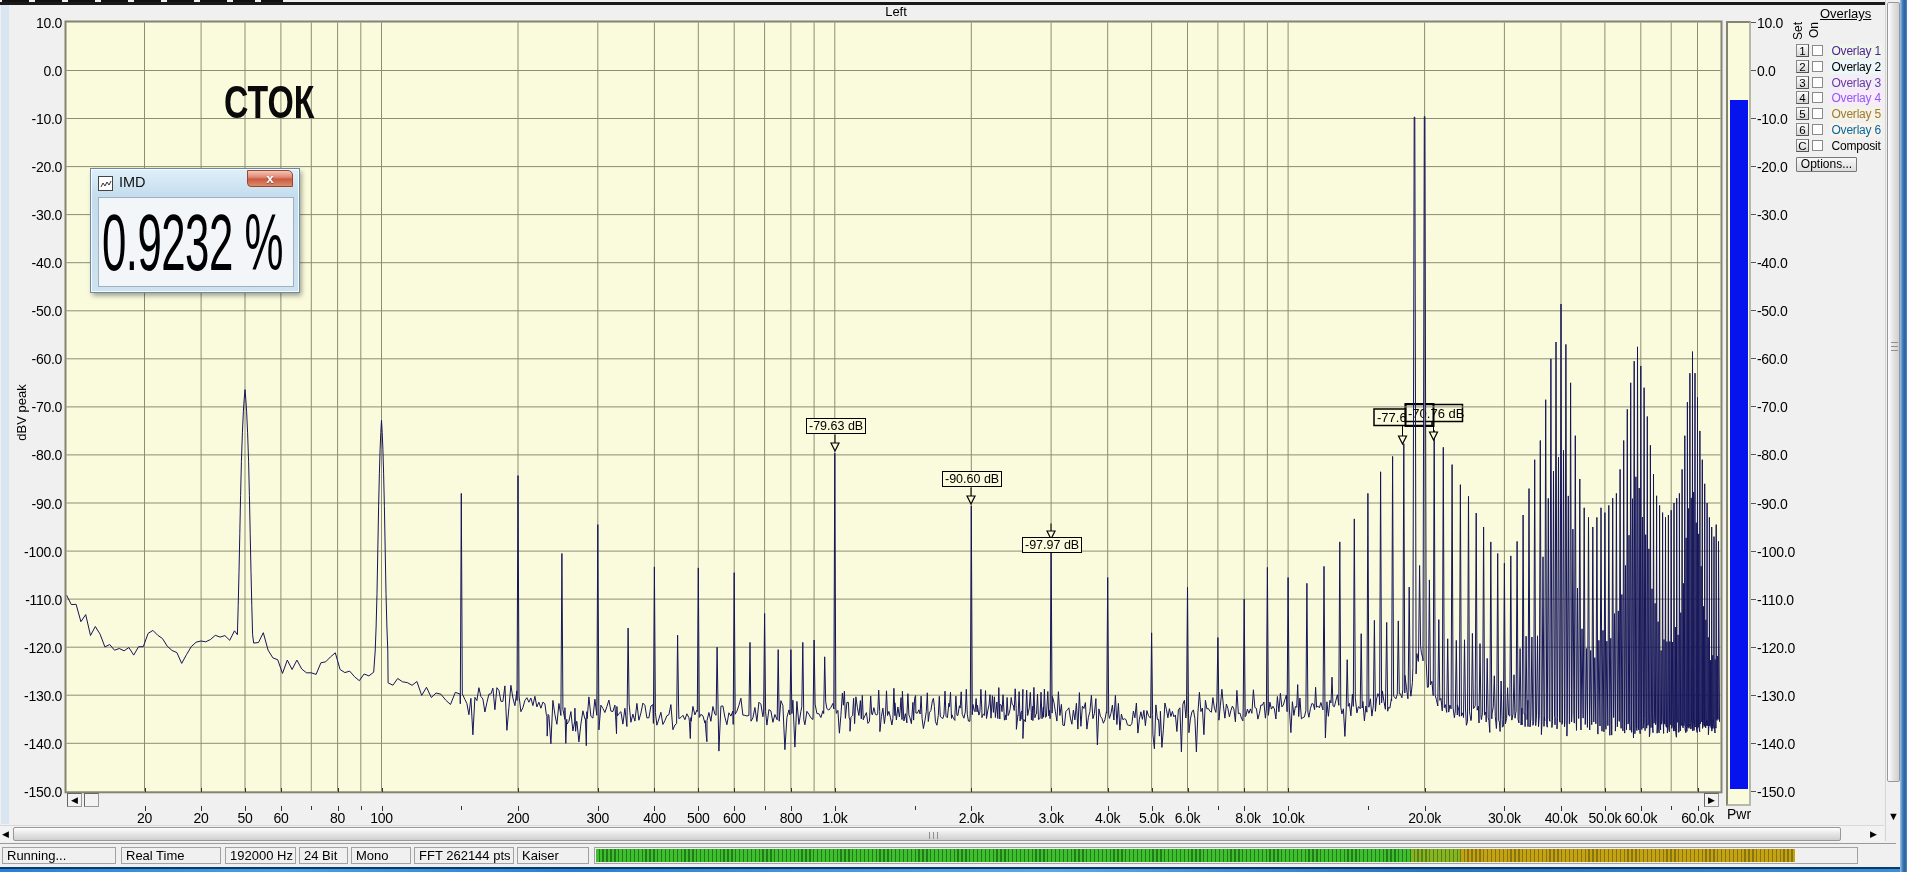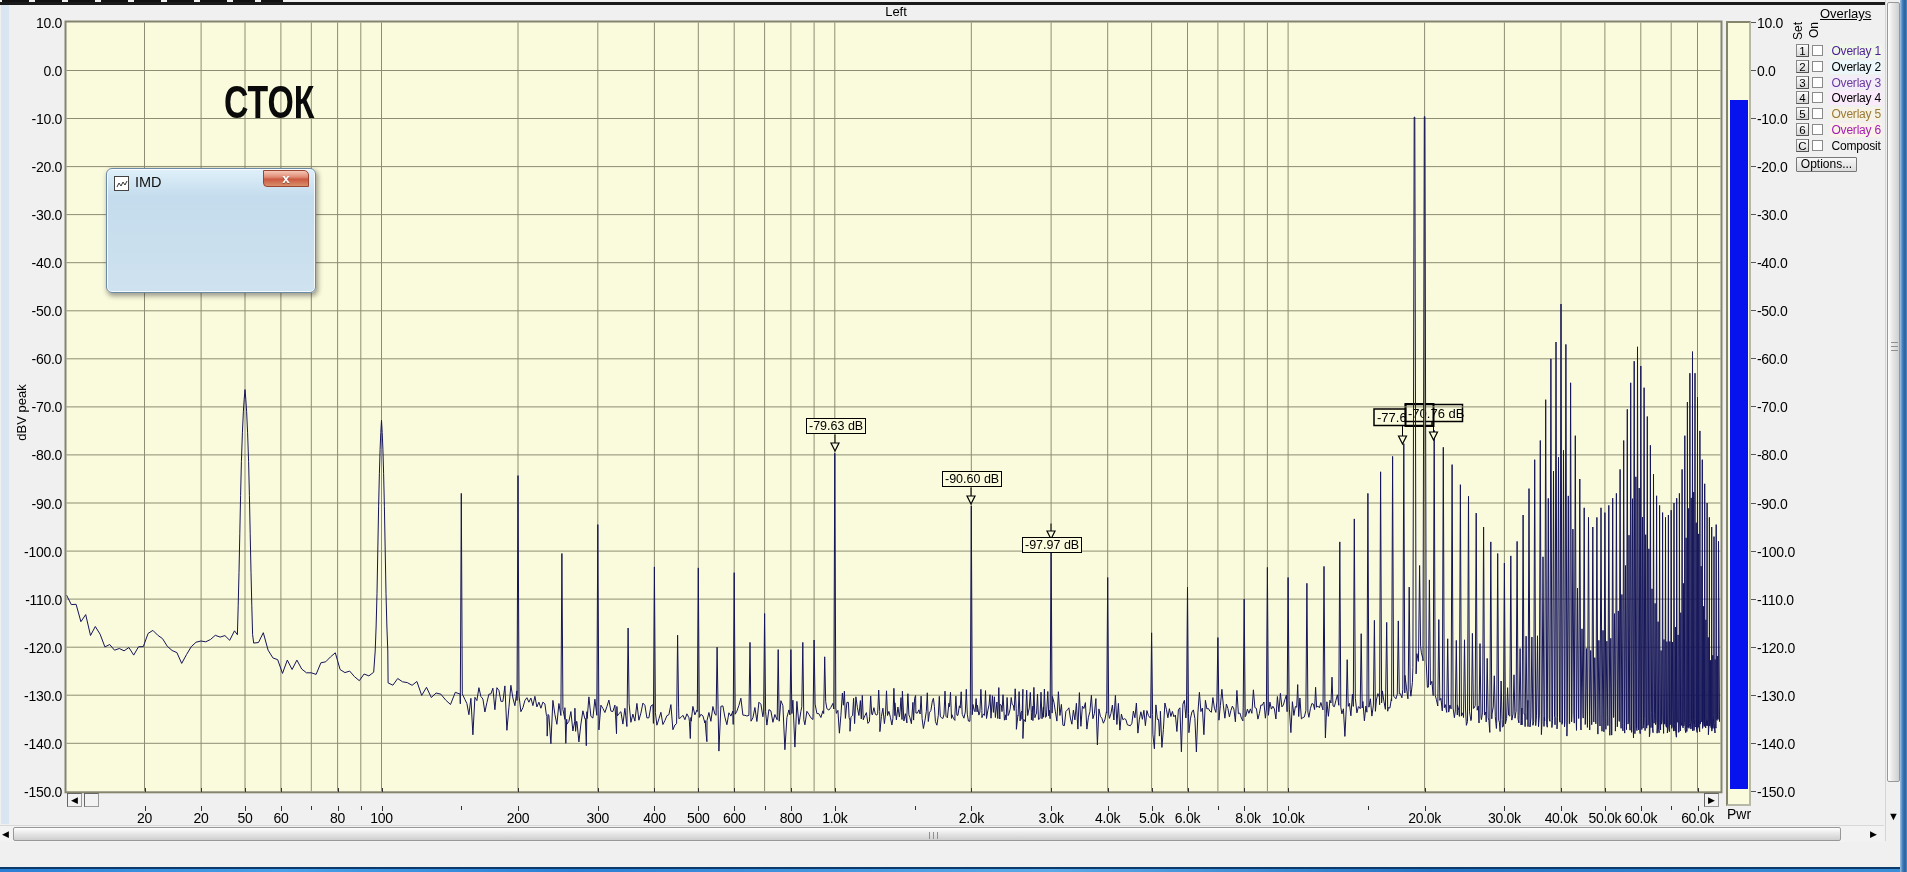--- a/index.html
+++ b/index.html
@@ -81,22 +81,22 @@
   background:repeating-linear-gradient(90deg,#86b522 0 2.6px,#5e7f14 2.6px 3.9px); }
 
 #bstrip { position:absolute; left:0; top:866.5px; width:1907px; height:5.5px;
   background:linear-gradient(90deg,#2a7fd4,#47a0e8 15%,#2a7fd4 30%,#5aaae8 55%,#2573c4 75%,#3a8fd8); border-top:2px solid #0b3a6b; }
 #rstrip { position:absolute; left:1900px; top:0; width:7px; height:872px;
   background:linear-gradient(90deg,#9dc3e6,#3d7ab8 40%,#2a5f9e 75%,#5590c5); }
 
 .cbox { position:absolute; background:#fafadc; border:1.5px solid #000;
   font-size:12.5px; line-height:13px; padding:0.5px 2px; white-space:nowrap; }
 
-#imd { position:absolute; left:106px; top:168px; width:210px; height:125px;
-  border-radius:6px; background:linear-gradient(#dff0fa,#c4dced 28px,#cfe2ef);
+#imd { position:absolute; left:90px; top:168px; width:210px; height:125px;
+  border-radius:0; background:linear-gradient(#dff0fa,#c4dced 28px,#cfe2ef);
   border:1px solid #6b8aa5; box-shadow:1.5px 2.5px 5px rgba(40,40,40,.45), inset 0 0 0 1px rgba(255,255,255,.8); }
 #imdicon { position:absolute; left:7px; top:7px; width:15px; height:15px; background:#fff; border:1px solid #444; }
 #imdtitle { position:absolute; left:28px; top:5px; font-size:14.5px; color:#111; }
 #imdx { position:absolute; left:156px; top:1px; width:46px; height:17px;
   background:linear-gradient(#f4c6b4,#e08d75 40%,#cb5a41 55%,#d98e6b);
   border:1px solid #9a4632; border-radius:0 5px 0 4px;
   color:#fff; font-weight:bold; font-size:13.5px; text-align:center; line-height:16px;
   text-shadow:0 1px 1px rgba(0,0,0,.4); }
 #imdclient { position:absolute; left:6.5px; top:28px; width:196px; height:90px;
   background:#f3f6f9; border:1px solid #9eafbe; }
@@ -341,53 +341,70 @@
 <span class="ovbtn">1</span><span class="ovcb"></span>
 <span class="ovlab" style="color:#4c1d95;background:#eef7ea">Overlay 1</span></div>
     <div class="ovrow" style="top:59.8px">
 <span class="ovbtn">2</span><span class="ovcb"></span>
 <span class="ovlab" style="color:#000000;background:#ecf7fb">Overlay 2</span></div>
     <div class="ovrow" style="top:75.6px">
 <span class="ovbtn">3</span><span class="ovcb"></span>
 <span class="ovlab" style="color:#6a3a9e;background:#f2edf8">Overlay 3</span></div>
     <div class="ovrow" style="top:91.39999999999999px">
 <span class="ovbtn">4</span><span class="ovcb"></span>
-<span class="ovlab" style="color:#000000;background:#fbeafb">Overlay 4</span></div>
+<span class="ovlab" style="color:#8b5cf6;background:#fbeafb">Overlay 4</span></div>
     <div class="ovrow" style="top:107.19999999999999px">
 <span class="ovbtn">5</span><span class="ovcb"></span>
 <span class="ovlab" style="color:#9a7a35;background:#f7f2e6">Overlay 5</span></div>
     <div class="ovrow" style="top:122.99999999999999px">
 <span class="ovbtn">6</span><span class="ovcb"></span>
-<span class="ovlab" style="color:#a21caf;background:#fbf3ea">Overlay 6</span></div>
+<span class="ovlab" style="color:#0369a1;background:#fbf3ea">Overlay 6</span></div>
     <div class="ovrow" style="top:138.79999999999998px">
 <span class="ovbtn">C</span><span class="ovcb"></span>
 <span class="ovlab" style="color:#000000;background:transparent">Composit</span></div>
 <div id="ovopt">Options...</div>
 <div class="sbtn" style="left:67px">◀</div>
 <div class="sbtn" style="left:84px;color:#f2f2f2"></div>
 <div class="sbtn" style="left:1704px">▶</div>
 <div id="hsb">
       <div id="hthumb">
         <div id="hgrip"></div>
       </div>
     </div>
 <div class="sarr" style="left:2px;top:829px">◀</div>
 <div class="sarr" style="left:1870px;top:829px">▶</div>
 <div id="vsb">
       <div id="vthumb">
         <div id="vgrip"></div>
       </div>
     </div>
 <div class="sarr" style="left:1888px;top:810px;font-size:11px">▼</div>
+<div id="sbar">
+<div class="sfield" style="left:2px;width:114px">Running...</div>
+<div class="sfield" style="left:121px;width:100px">Real Time</div>
+<div class="sfield" style="left:225px;width:71px">192000 Hz</div>
+<div class="sfield" style="left:299px;width:49px">24 Bit</div>
+<div class="sfield" style="left:351px;width:60px">Mono</div>
+<div class="sfield" style="left:414px;width:100px">FFT 262144 pts</div>
+<div class="sfield" style="left:517px;width:72px">Kaiser</div>
+<div id="prog">
+        <div id="progfill"></div>
+        <div id="progfill3"></div>
+        <div id="progfill2"></div>
+      </div>
+</div>
 <div id="bstrip"></div>
 <div id="rstrip"></div>
 
 <div class="cbox" style="left:806px;top:418px">-79.63 dB</div>
 <div class="cbox" style="left:942px;top:471px">-90.60 dB</div>
 <div class="cbox" style="left:1022px;top:537px">-97.97 dB</div>
 
 <div id="imd">
 <div id="imdicon"><svg width="15" height="15">
           <path d="M2 10 L4 6 L6 9 L8 5 L10 8 L12 4" fill="none" stroke="#333" stroke-width="1"></path>
         </svg></div>
 <div id="imdtitle">IMD</div>
 <div id="imdx">x</div>
+<div id="imdclient">
+        <div id="imdval">0.9232 %</div>
+      </div>
 </div>
 </div>
 </body></html>

